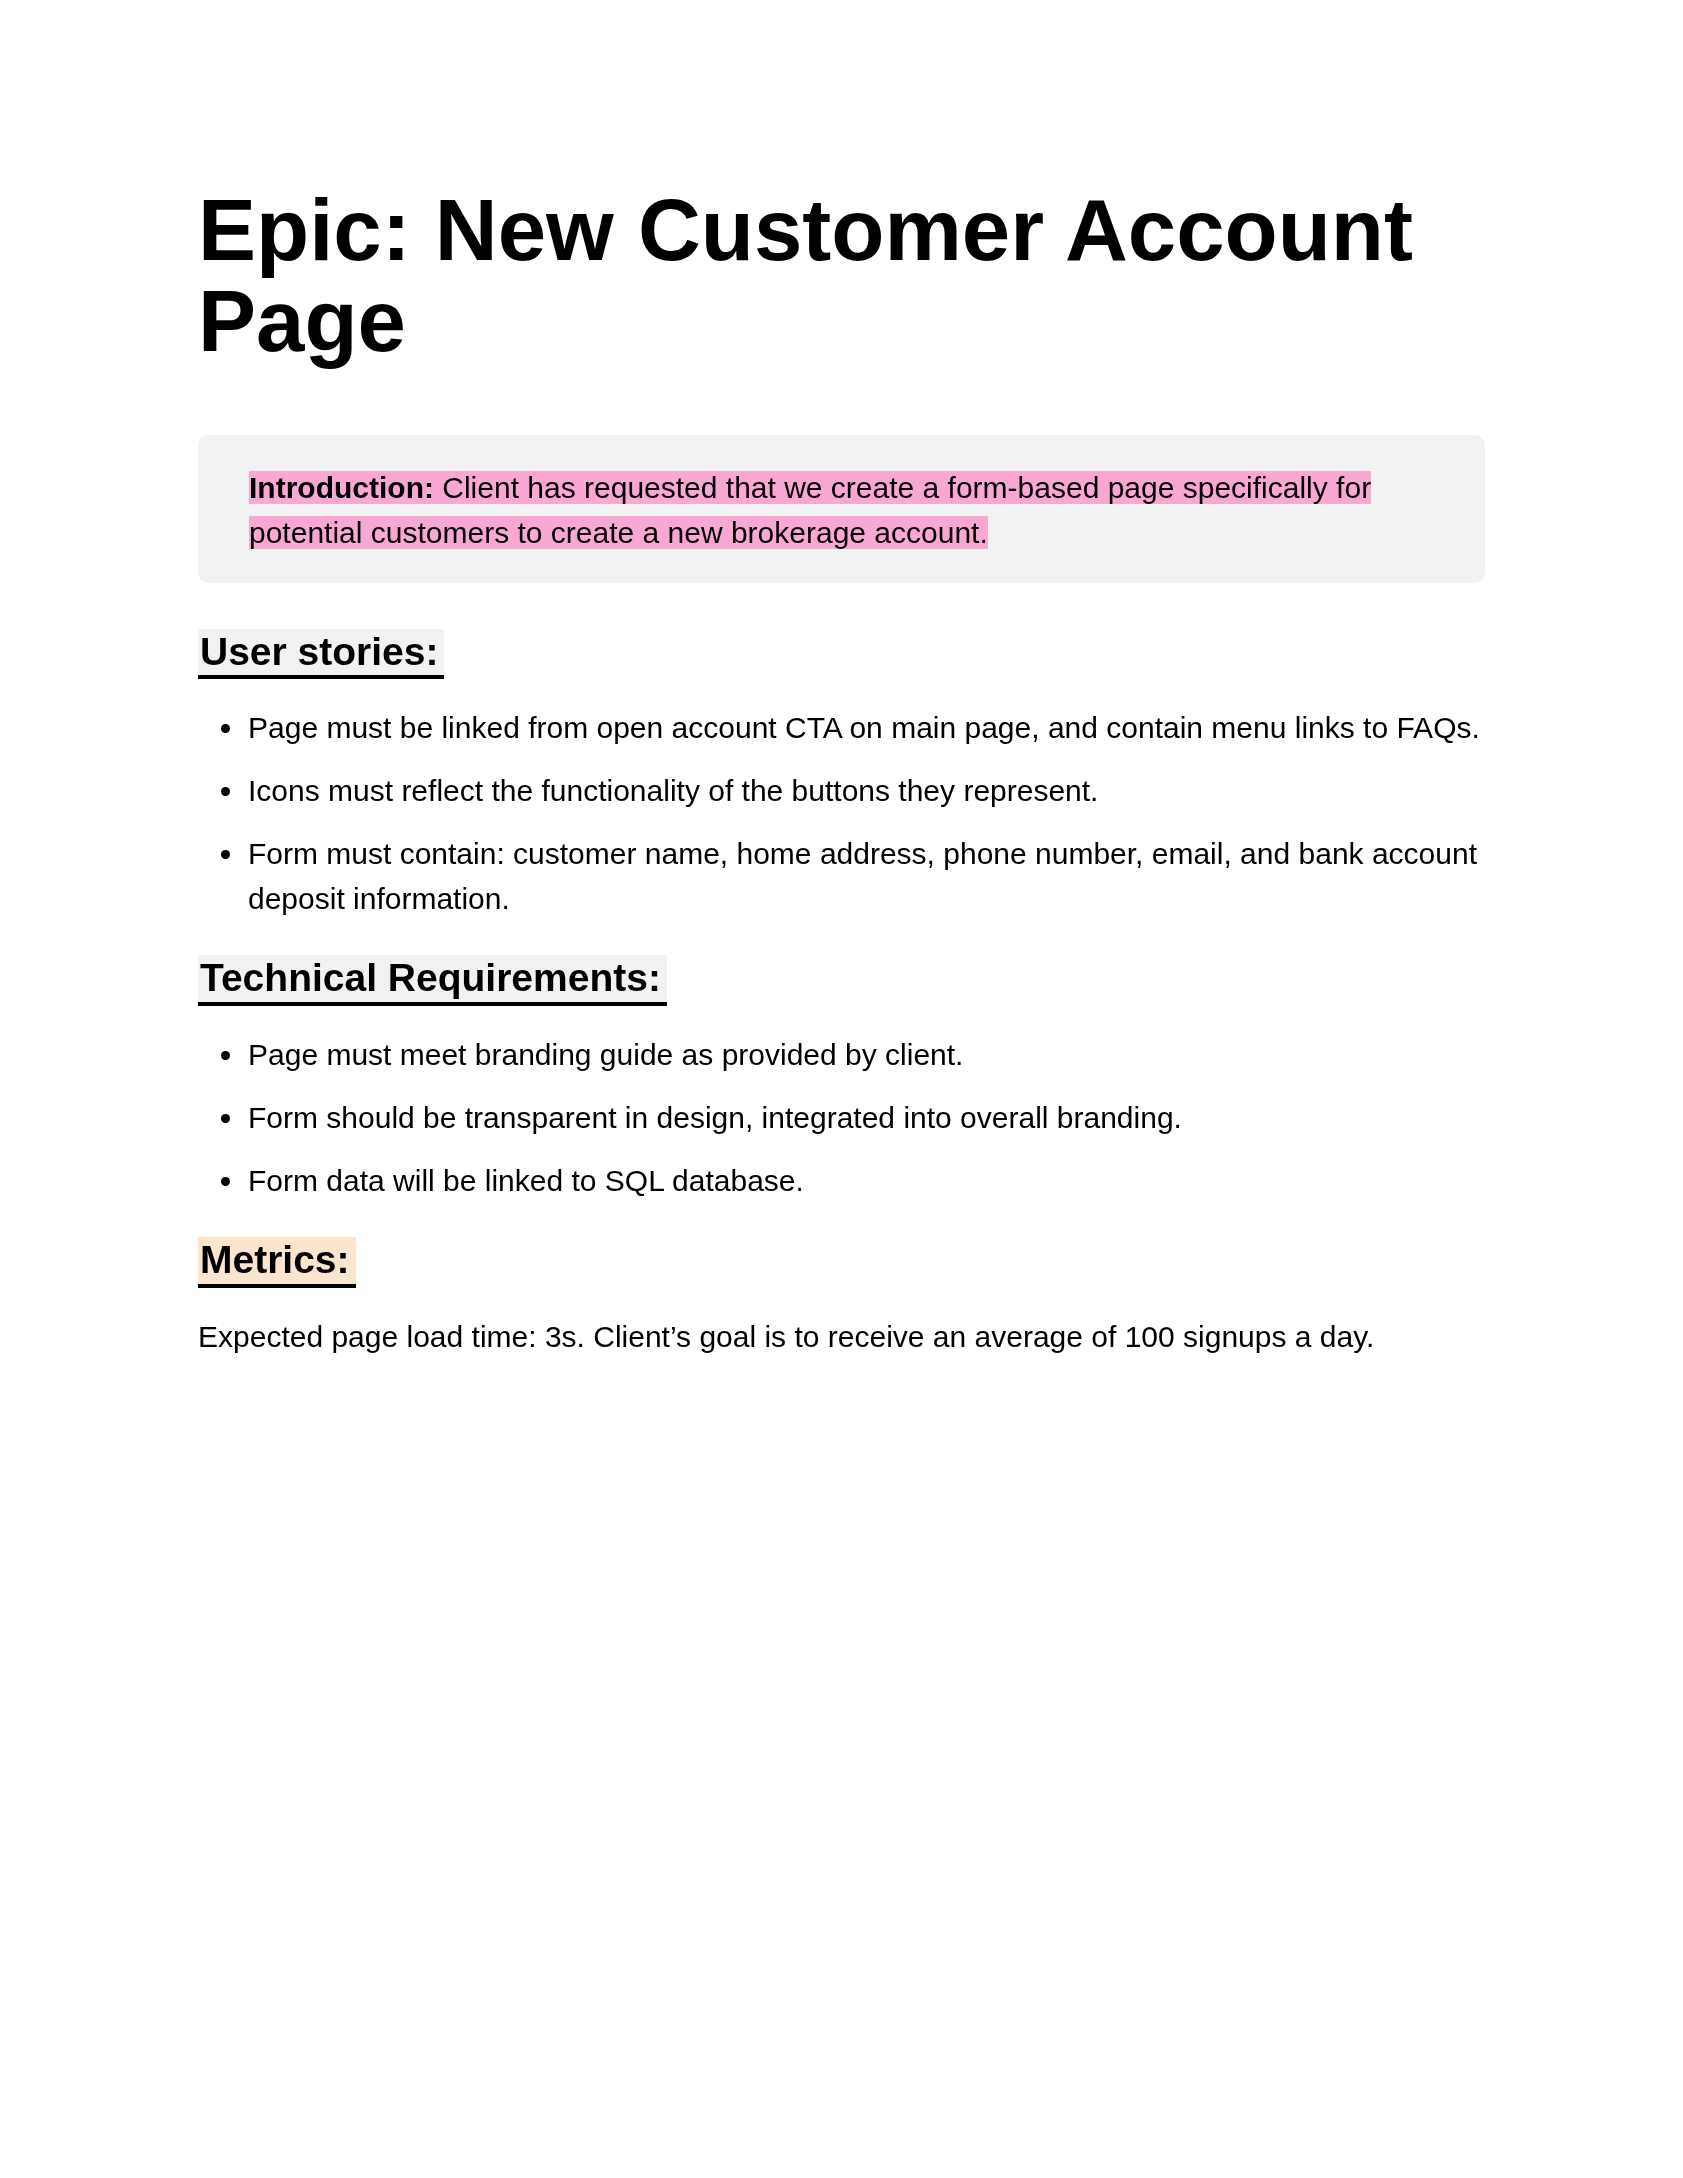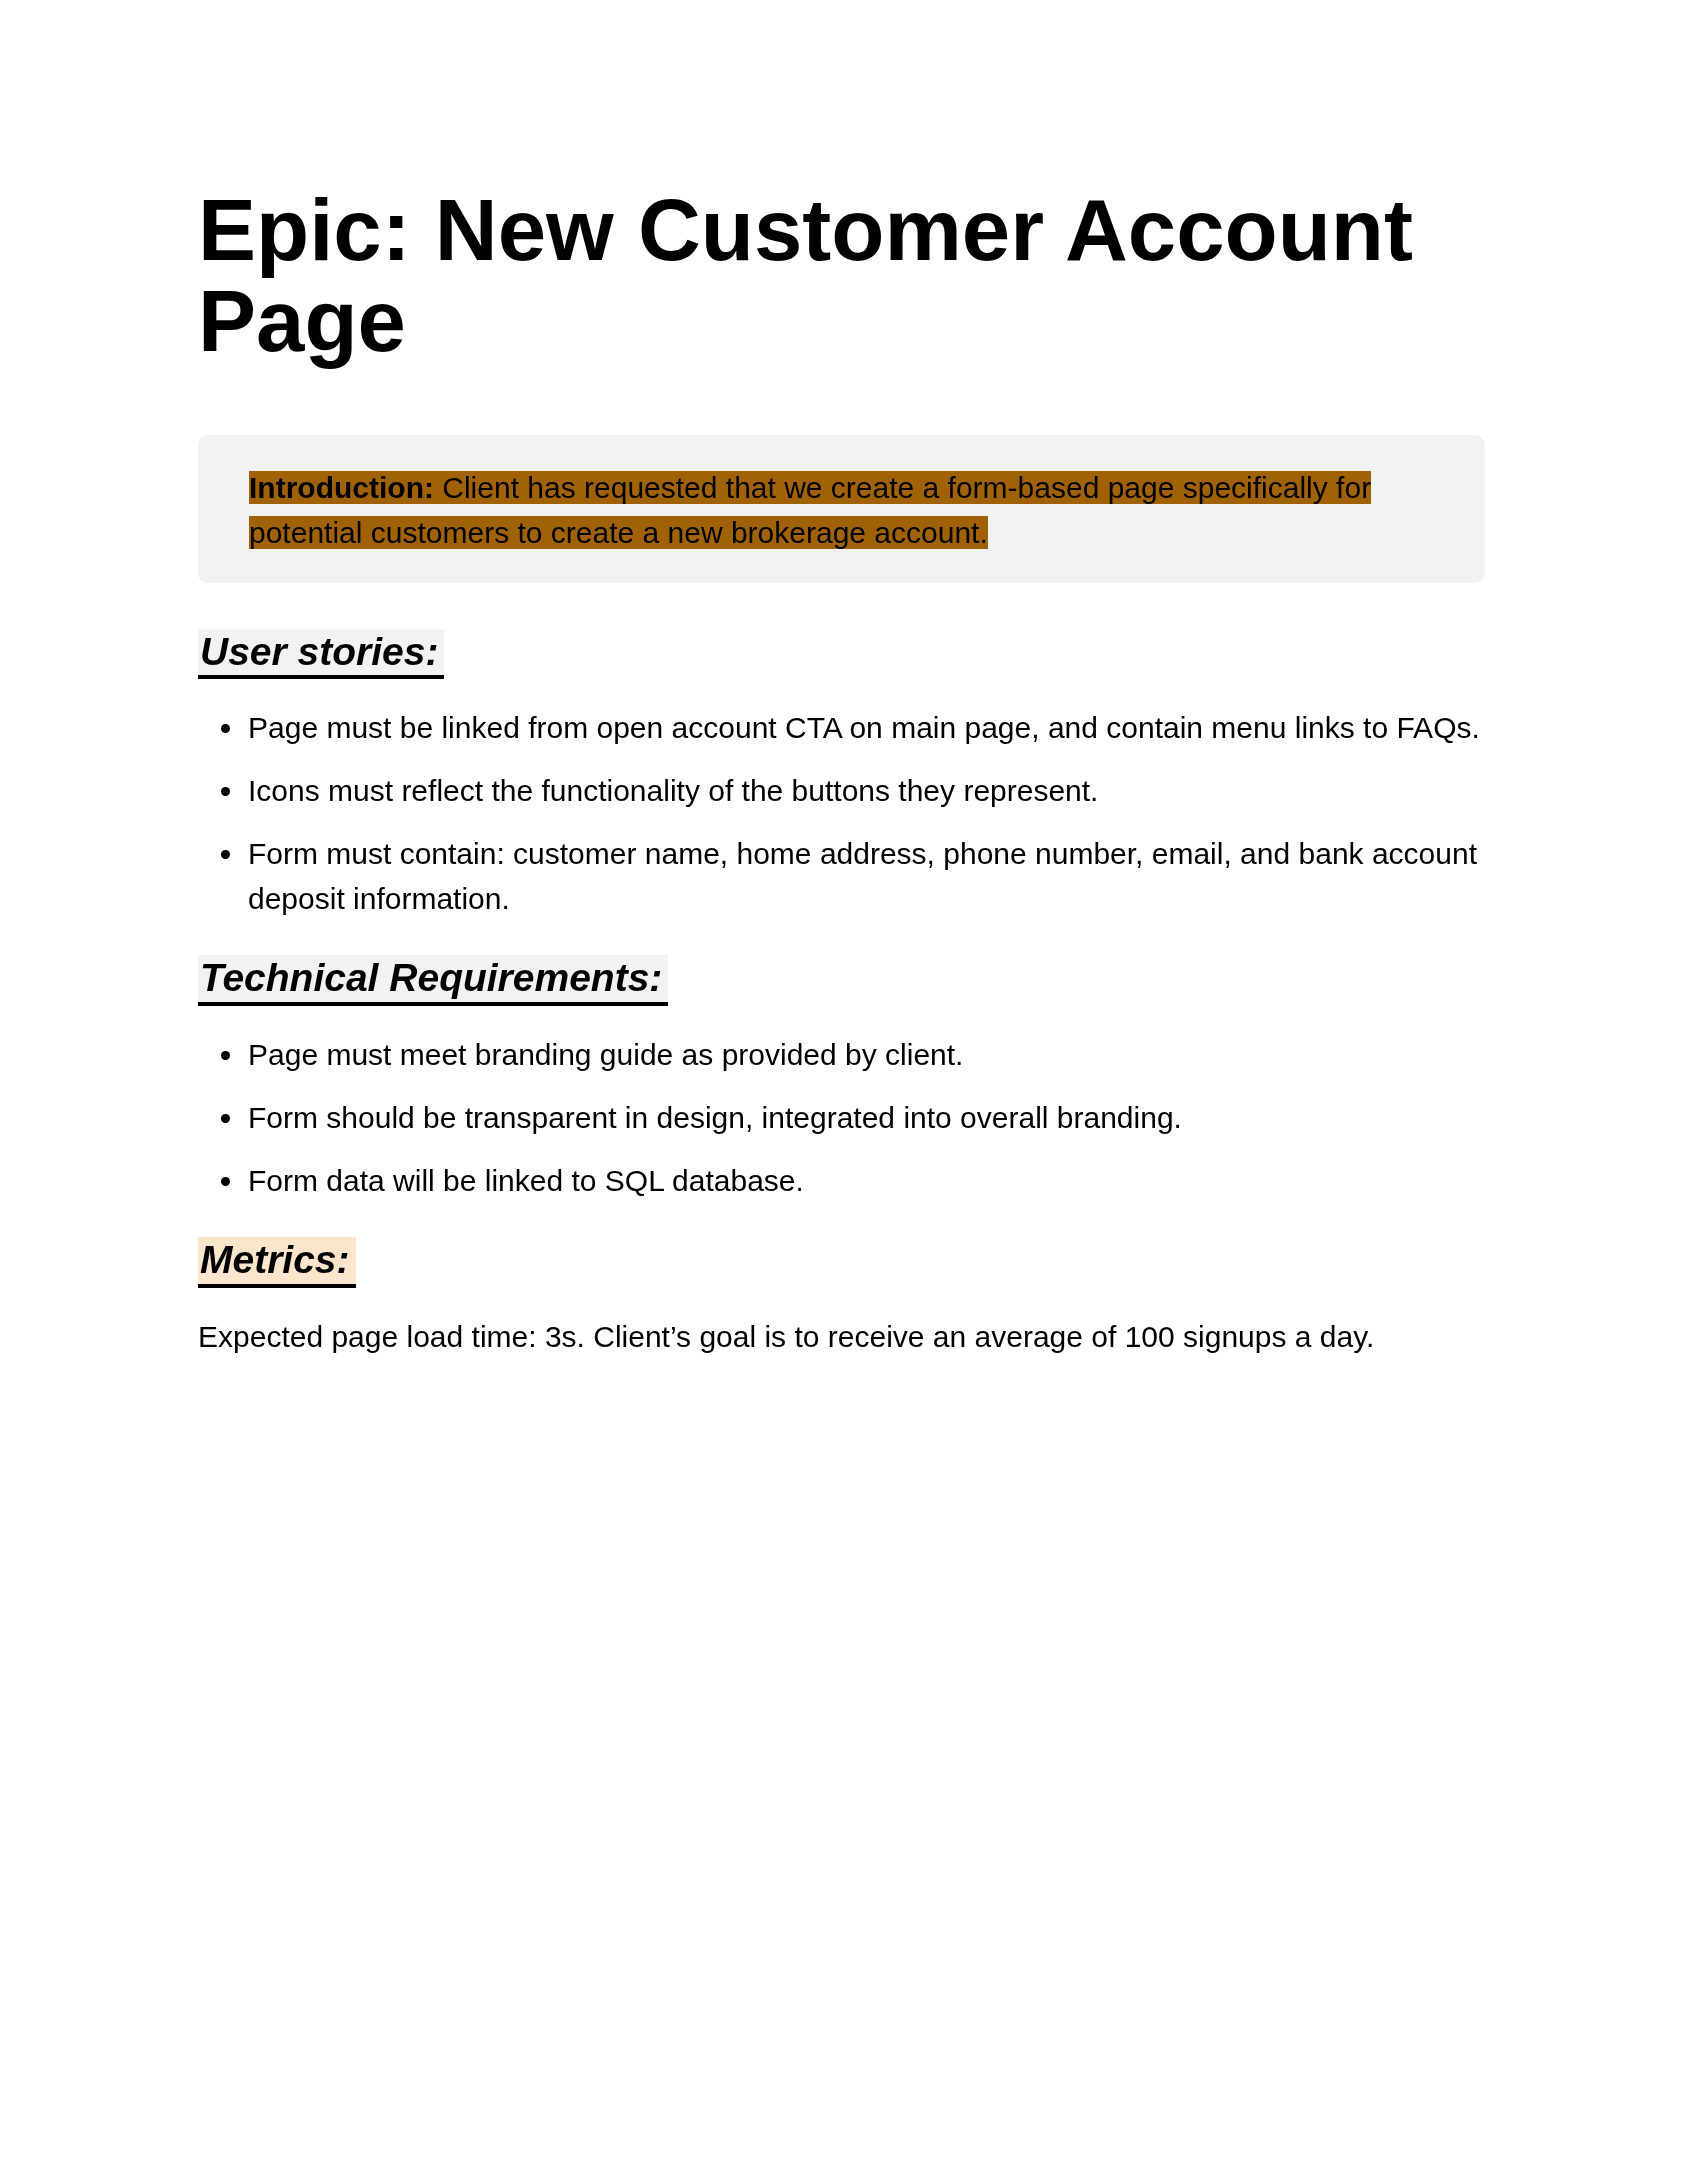--- a/index.html
+++ b/index.html
@@ -29,28 +29,27 @@
     background: #f2f2f2;
     border-radius: 10px;
     padding: 30px 51px 28px 51px;
     margin: 0 0 46px 0;
   }
   .intro-box p {
     font-size: 30px;
     line-height: 45px;
   }
   .hl-peach {
-    background: #a16207;
+    background: #f9a8d4;
   }
   h2 {
     font-size: 39px;
     font-weight: bold;
     margin: 34px 0 26px 0;
     line-height: 1.2;
-    font-style: italic;
   }
   h2 .hl {
     display: inline-block;
     border-bottom: 4px solid #000000;
     padding: 0 6px 0 2px;
   }
   .hl.gray  { background: #f2f2f2; }
   .hl.peach { background: #fce5cd; }
   ul {
     list-style: disc outside;

